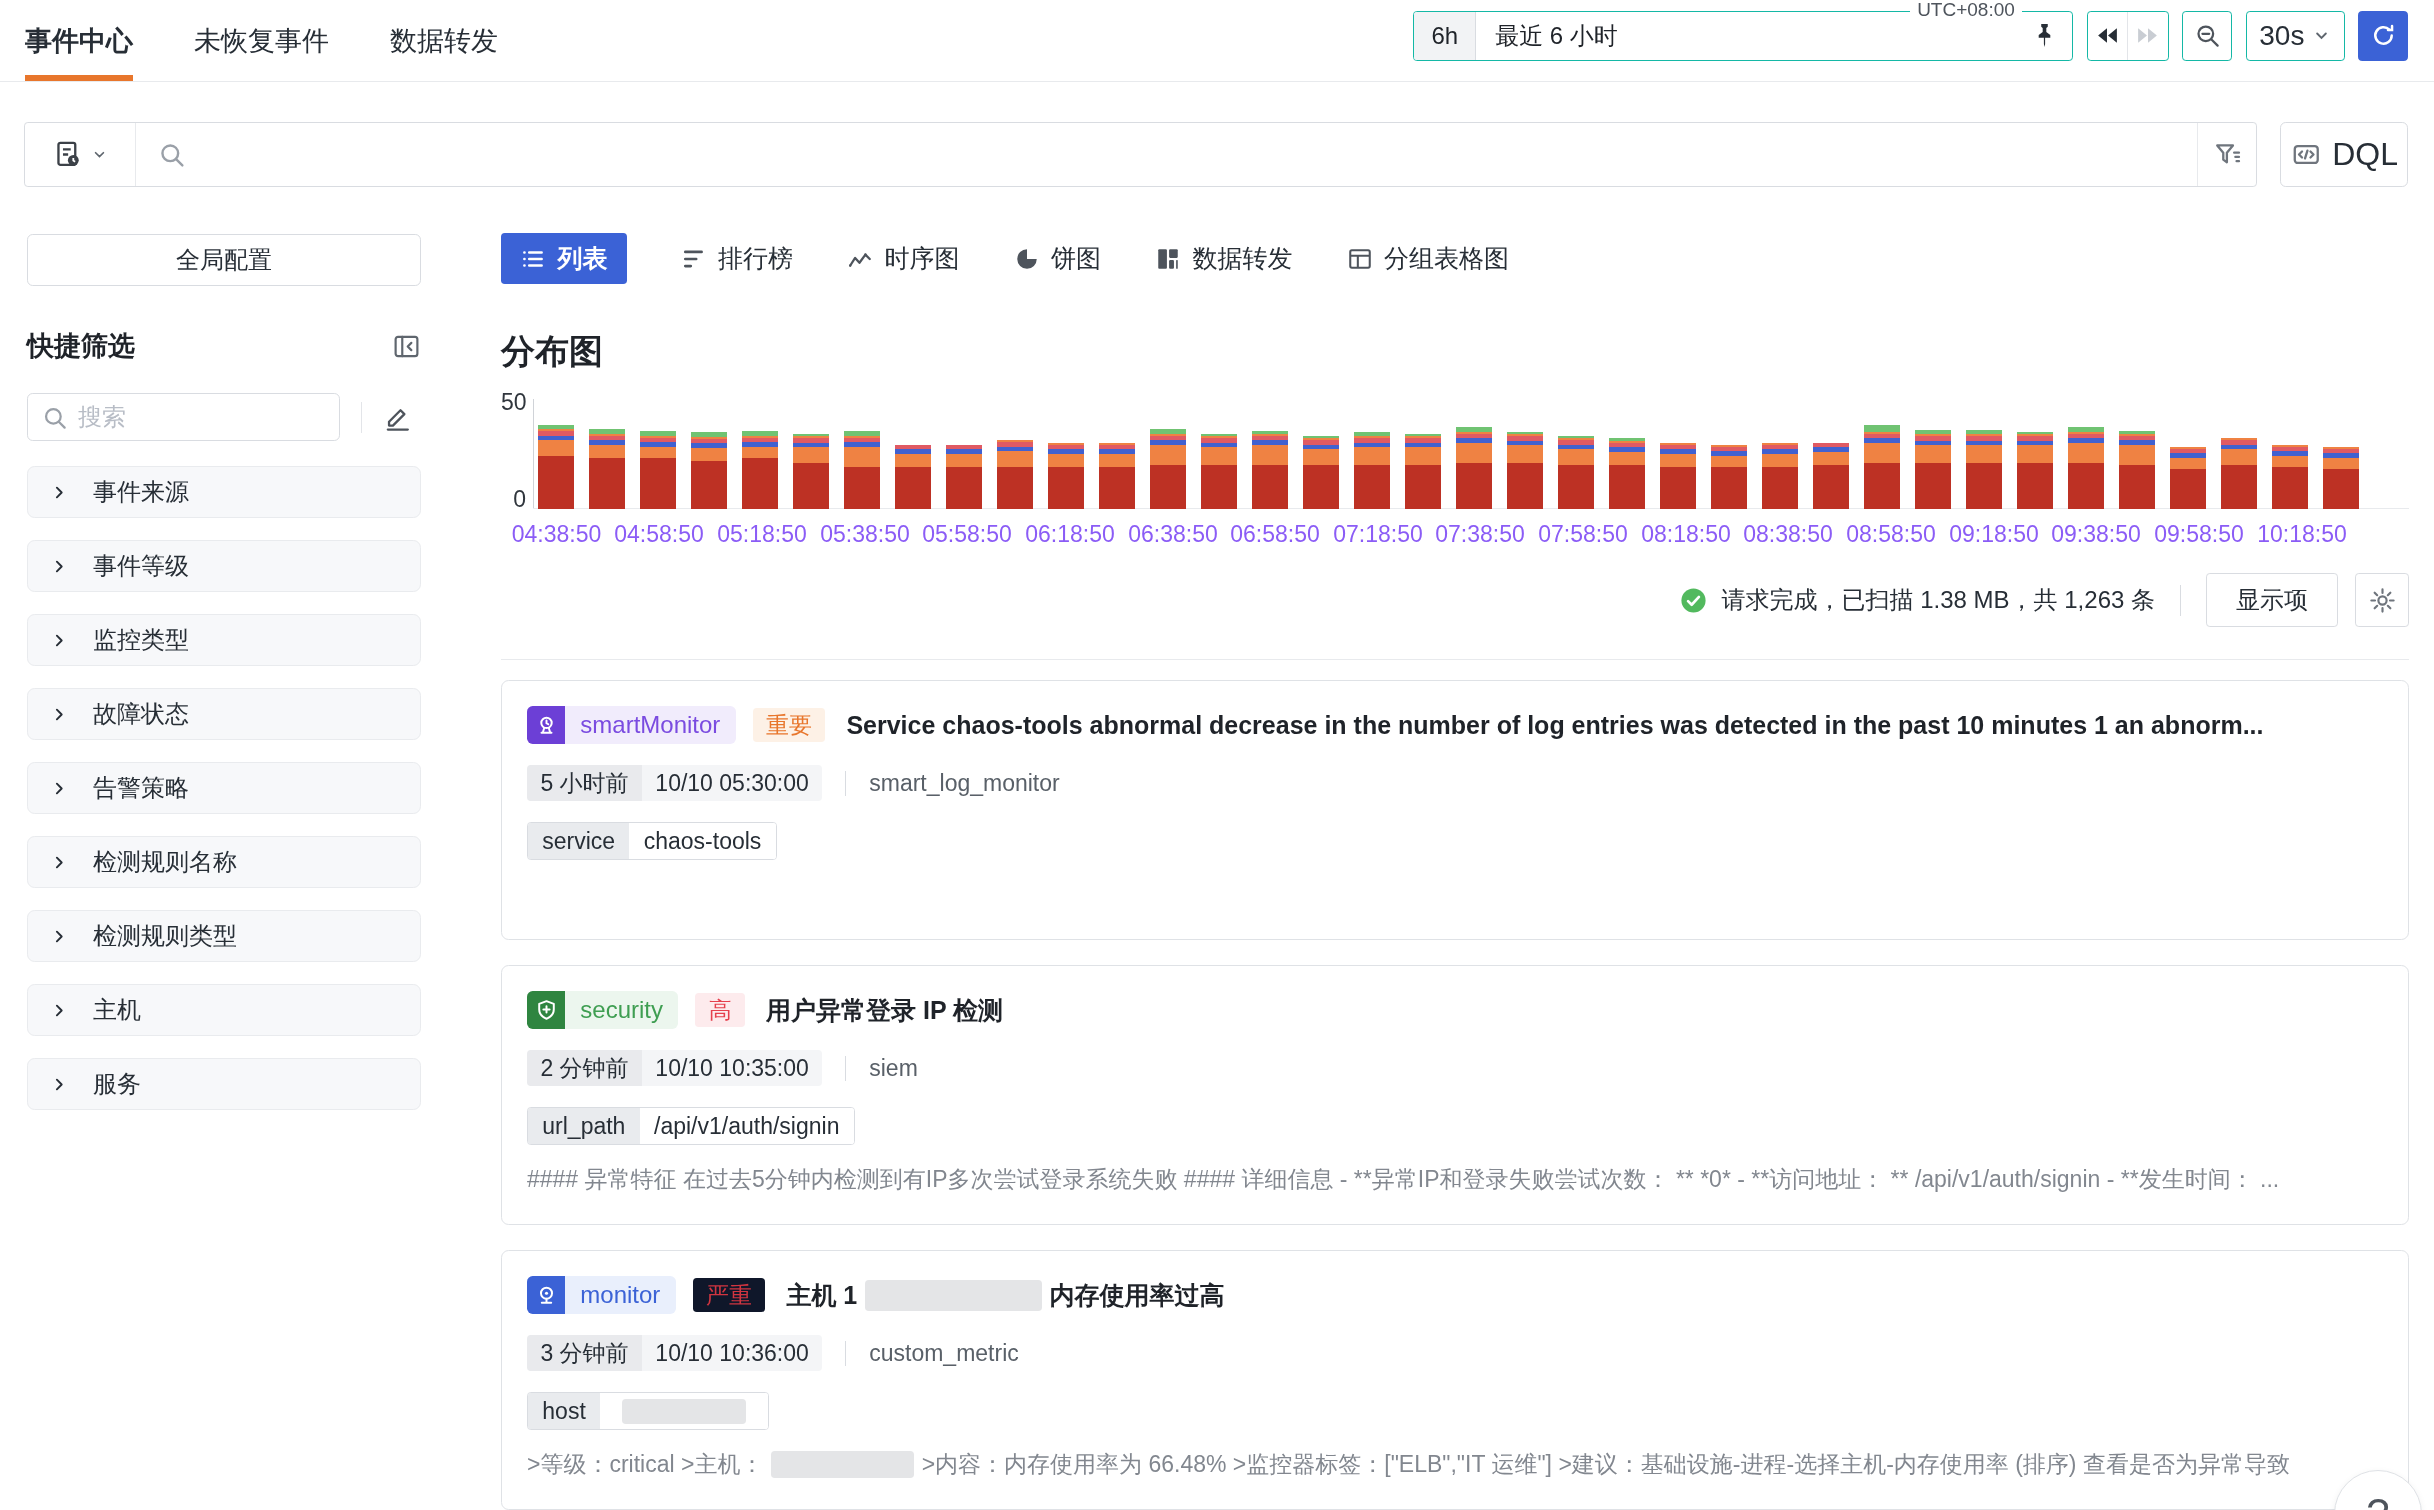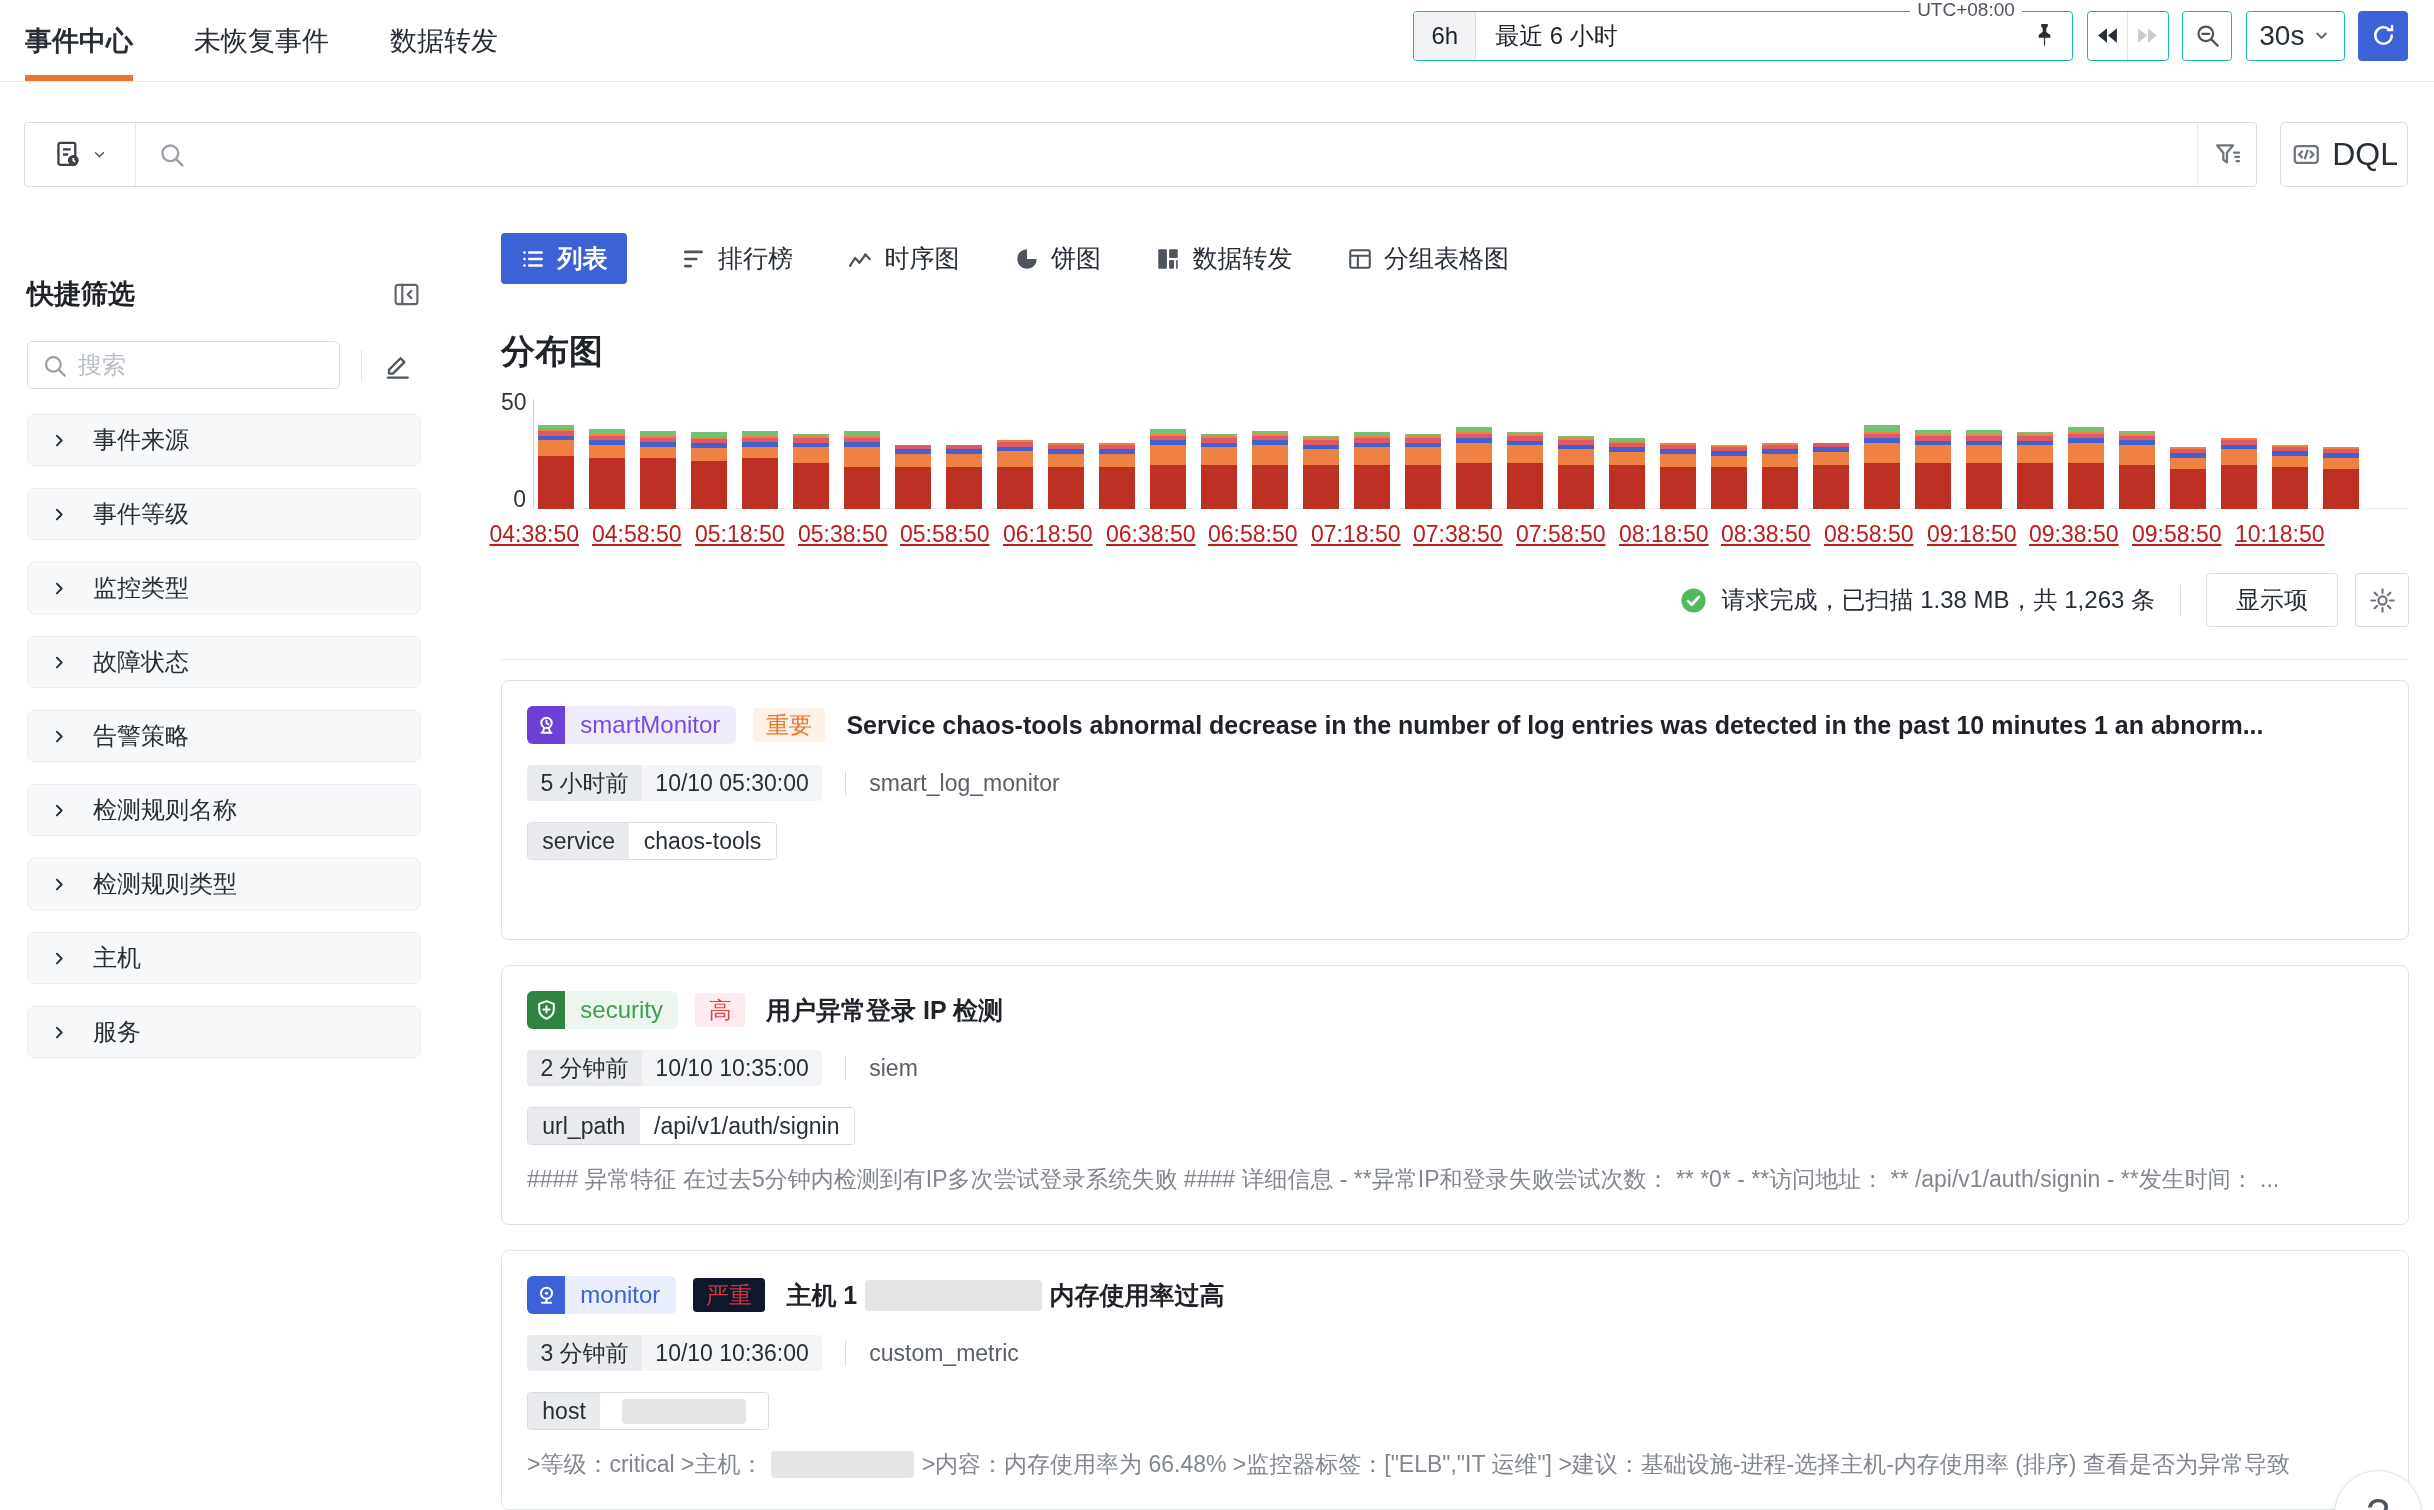--- a/index.html
+++ b/index.html
@@ -60,21 +60,21 @@
   .vtab.active .vtab-label { color:#fff; font-weight:600; }
   .chart-title { position:absolute; top:96px; left:0; font-size:34px; font-weight:700; color:#1f2329; }
   .chart { position:absolute; top:156px; left:0; width:100%; height:172px; }
   .ytick { position:absolute; width:25px; text-align:right; font-size:23px; color:#30363d; left:0; }
   .yaxis { position:absolute; left:32px; top:9.6px; width:1px; height:110px; background:#d0d3d8; }
   .baseline { position:absolute; left:32px; right:0; top:119px; height:1px; background:#e8eaed; }
   .bars { position:absolute; left:37px; top:9.6px; height:110px; display:flex; align-items:flex-end; gap:15px; }
   .bar { width:36px; display:flex; flex-direction:column-reverse; cursor:pointer; }
   .bar div { width:100%; }
   .xlabels { position:absolute; left:0; top:132px; height:29px; width:100%; }
-  .xlabel { position:absolute; width:134px; font-size:23px; color:#b91c1c; white-space:nowrap;text-decoration:underline; }
+  .xlabel { position:absolute; width:134px; text-align:center; font-size:23px; color:#8b5cf6; white-space:nowrap; }
   .status-row { position:absolute; top:340px; right:0; height:54px; display:flex; align-items:center; }
   .status-msg { font-size:24px; color:#272e36; margin-left:13.4px; }
   .status-div { width:1px; height:31px; background:#d9dce1; margin:0 25px; }
   .show-btn { height:54px; padding:0 29px; border:1px solid #d9dce1; border-radius:3.8px; background:#fff; font-size:24px; color:#272e36; display:flex; align-items:center; cursor:pointer; }
   .gear-btn { width:54px; height:54px; border:1px solid #d9dce1; border-radius:3.8px; background:#fff; display:flex; align-items:center; justify-content:center; margin-left:17px; cursor:pointer; }
   .main-divider { position:absolute; top:426px; left:0; width:100%; height:1px; background:#e8eaed; }
 
   
   .cards { position:absolute; top:447px; left:0; width:100%; }
   .event-card { height:260px; border:1px solid #dfe2e6; border-radius:7.6px; padding:25px; margin-bottom:25px; background:#fff; overflow:hidden; }
@@ -204,20 +204,21 @@
           <svg viewBox="0 0 24 24" fill="none" stroke="#6f757d" stroke-width="1.9" stroke-linecap="round" stroke-linejoin="round">
             <rect x="2.5" y="5" width="19" height="14" rx="2.5"></rect>
             <path d="M8.5 9.5 6 12l2.5 2.5M15.5 9.5 18 12l-2.5 2.5M13 8.8l-2 6.4"></path>
           </svg>
         </span>
       <span>DQL</span>
     </div>
   </div>
 
   <div class="sidebar">
+    <button class="global-config">全局配置</button>
     <div class="qf-header">
       <span class="qf-title">快捷筛选</span>
       <span class="icon" style="width:29px;height:29px">
           <svg viewBox="0 0 24 24" fill="none" stroke="#5f666e" stroke-width="1.8" stroke-linecap="round" stroke-linejoin="round">
             <rect x="3" y="4" width="18" height="16" rx="2"></rect>
             <path d="M8.5 4v16M16 9l-3 3 3 3"></path>
           </svg>
         </span>
     </div>
     <div class="qf-search-row">

